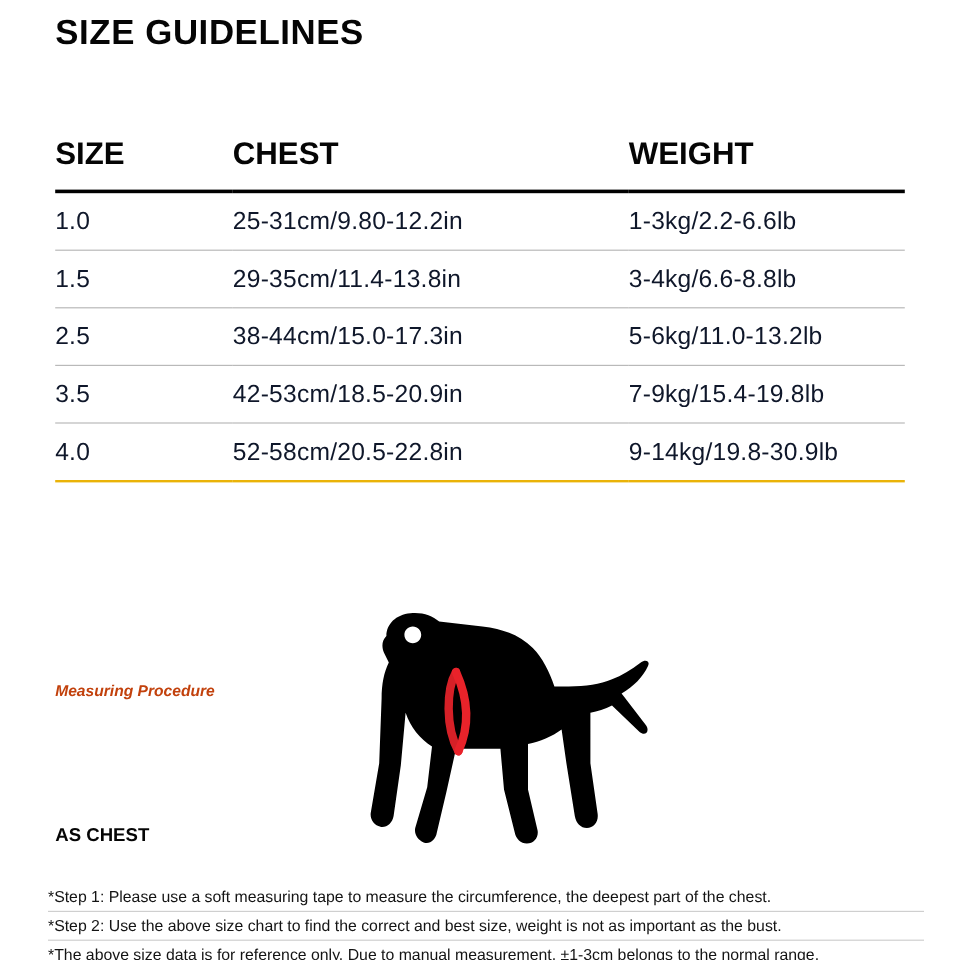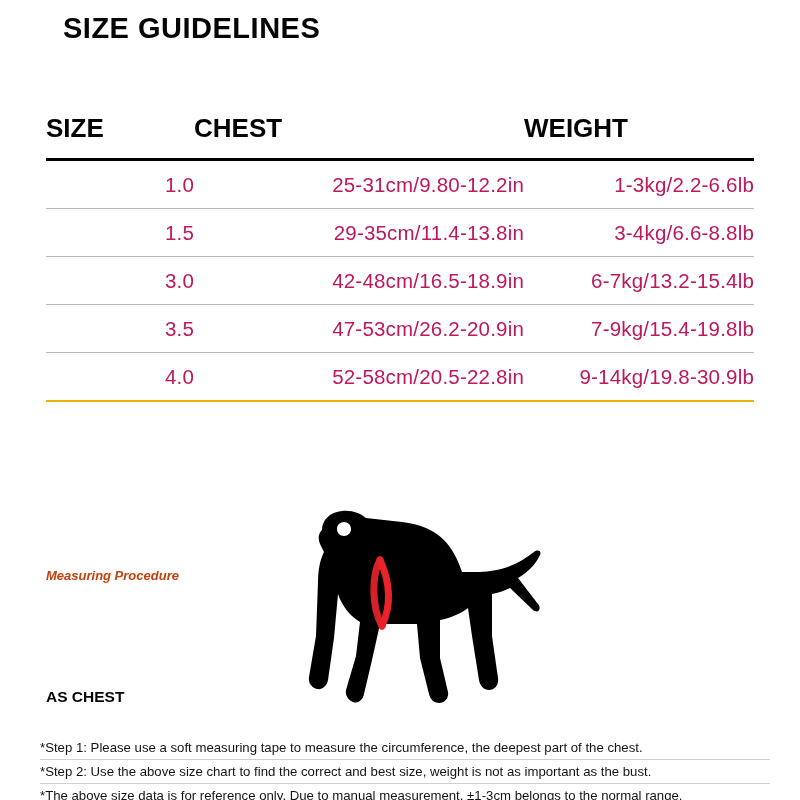--- a/index.html
+++ b/index.html
@@ -15,21 +15,21 @@
     overflow: hidden;
   }
   .page {
     position: relative;
     width: 800px;
     height: 800px;
     box-sizing: border-box;
   }
   .title {
     position: absolute;
-    left: 63px;
+    left: 46px;
     top: 12px;
     font-size: 29px;
     font-weight: bold;
     letter-spacing: 0.5px;
     color: #050505;
   }
   table.size-table {
     position: absolute;
     left: 46px;
     top: 113px;
@@ -39,24 +39,24 @@
   }
   table.size-table th {
     text-align: left;
     font-size: 26px;
     font-weight: bold;
     color: #050505;
     padding: 0 0 14px 0;
     border-bottom: 3px solid #000000;
   }
   table.size-table td {
-    text-align: right;
+    text-align: left;
     font-size: 20.5px;
     font-weight: normal;
-    color: #be185d;
+    color: #0f172a;
     padding: 12px 0 11px 0;
     border-bottom: 1px solid #b9b9b9;
     letter-spacing: 0.2px;
   }
   table.size-table tr:last-child td {
     border-bottom: 2px solid #eab308;
   }
   col.c-size { width: 148px; }
   col.c-chest { width: 330px; }
   col.c-weight { width: 230px; }
@@ -129,27 +129,27 @@
         <td>1.0</td>
         <td>25-31cm/9.80-12.2in</td>
         <td>1-3kg/2.2-6.6lb</td>
       </tr>
       <tr>
         <td>1.5</td>
         <td>29-35cm/11.4-13.8in</td>
         <td>3-4kg/6.6-8.8lb</td>
       </tr>
       <tr>
-        <td>3.0</td>
-        <td>42-48cm/16.5-18.9in</td>
-        <td>6-7kg/13.2-15.4lb</td>
+        <td>2.5</td>
+        <td>38-44cm/15.0-17.3in</td>
+        <td>5-6kg/11.0-13.2lb</td>
       </tr>
       <tr>
         <td>3.5</td>
-        <td>47-53cm/26.2-20.9in</td>
+        <td>42-53cm/18.5-20.9in</td>
         <td>7-9kg/15.4-19.8lb</td>
       </tr>
       <tr>
         <td>4.0</td>
         <td>52-58cm/20.5-22.8in</td>
         <td>9-14kg/19.8-30.9lb</td>
       </tr>
     </tbody>
   </table>
 

